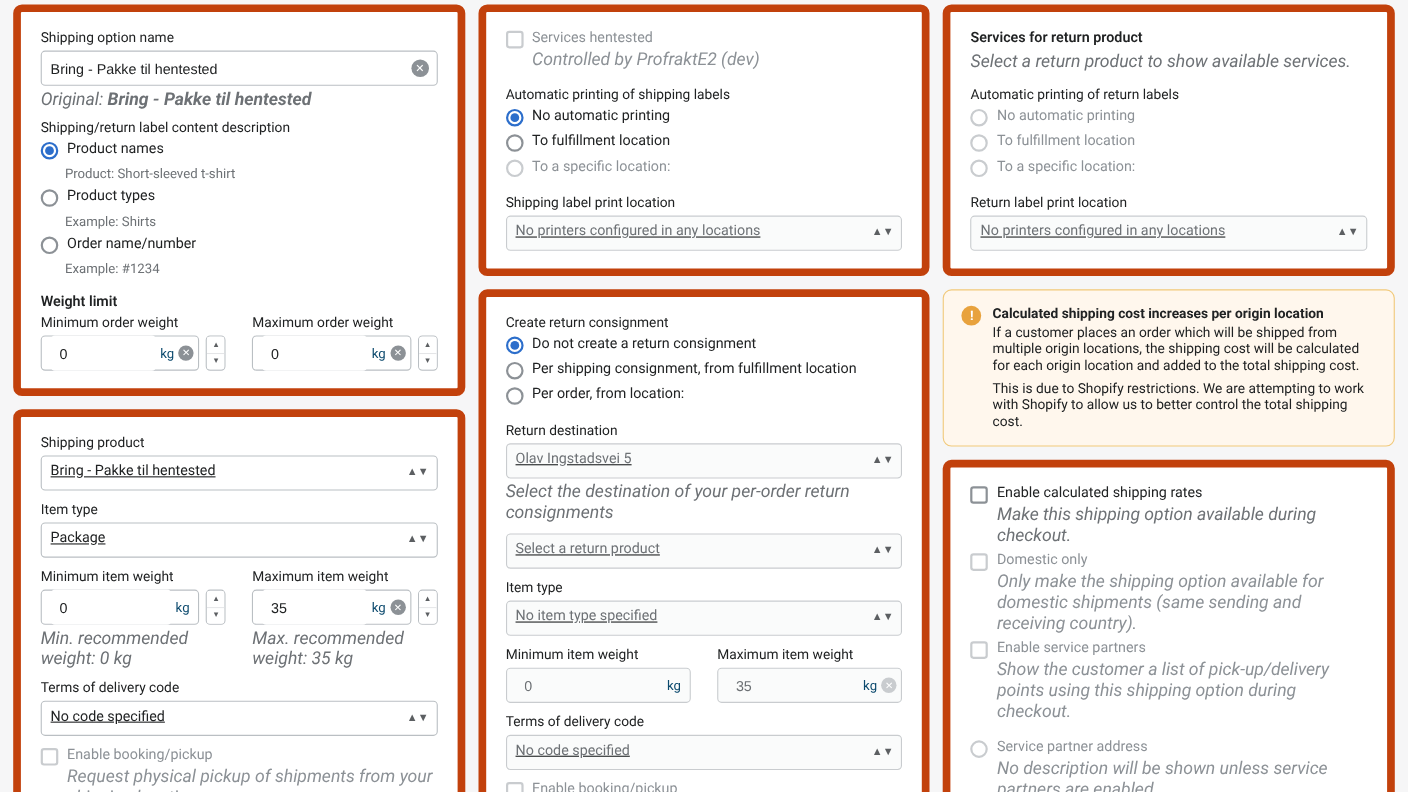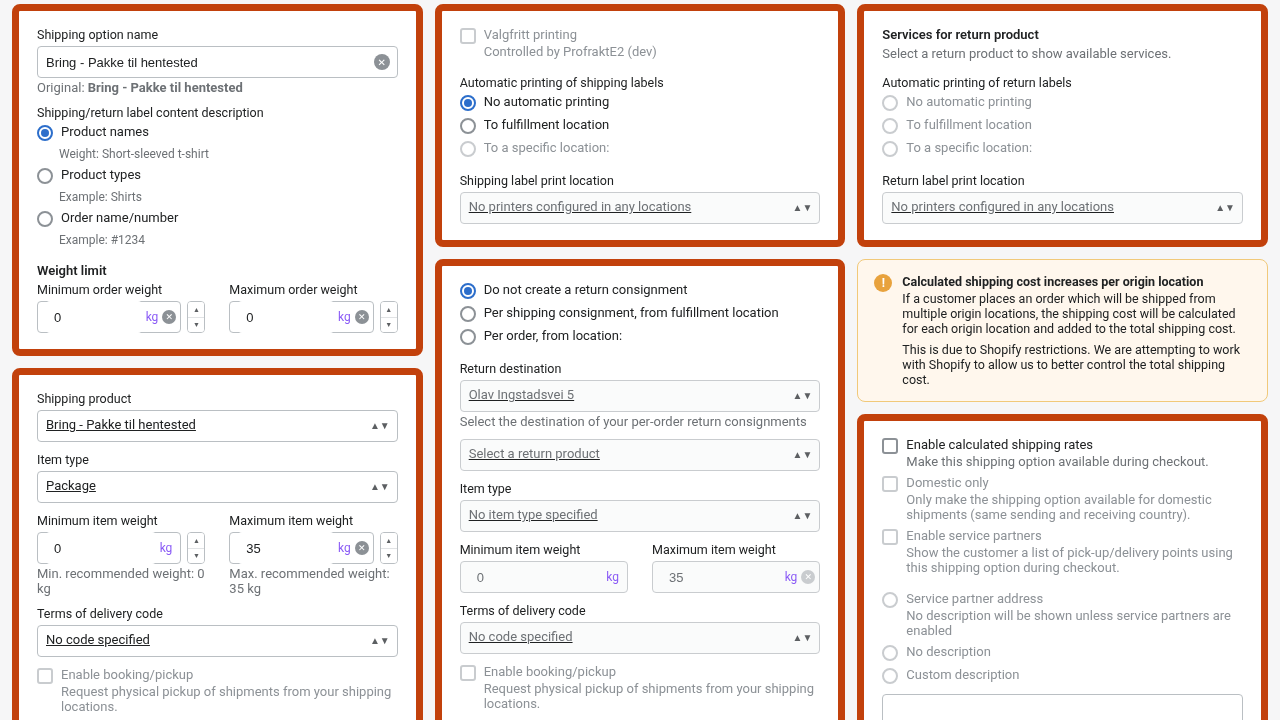--- a/index.html
+++ b/index.html
@@ -12,21 +12,21 @@
   }
   .columns { display: flex; gap: 12px; }
   .col { flex: 1; display: flex; flex-direction: column; gap: 12px; min-width: 0; }
   .card {
     background: #fff;
     border: 7px solid #c2410c;
     border-radius: 8px;
     padding: 16px 18px;
   }
   .label { font-size: 12.5px; color: #202223; margin-bottom: 4px; display: block; }
-  .sub { font-size: 13px; color: #6d7175; margin-top: 2px; }
+  .sub { font-size: 16px; color: #6d7175; margin-top: 2px; font-style: italic; }
   .example { font-size: 12px; color: #6d7175; margin-left: 22px; margin-bottom: 6px; }
   .sec-title { font-size: 13px; font-weight: 600; margin-bottom: 4px; }
   .input-wrap { position: relative; display: flex; align-items: center; }
   input[type=text], .select {
     width: 100%;
     border: 1px solid #babfc3;
     border-radius: 4px;
     padding: 6px 28px 6px 8px;
     font-size: 13px;
     color: #202223;
@@ -46,21 +46,21 @@
     display: flex; align-items: center; justify-content: center;
     color: #fff; font-size: 10px; cursor: pointer;
   }
   .num-wrap { display: flex; align-items: center; gap: 6px; }
   .num-input {
     flex: 1; border: 1px solid #babfc3; border-radius: 4px; height: 32px;
     display: flex; align-items: center; padding: 0 4px 0 8px; position: relative;
     background: #fff;
   }
   .num-input input { border: none; outline: none; width: 100%; font-size: 13px; }
-  .unit { font-size: 12px; color: #8b5cf6; padding: 0 4px; }
+  .unit { font-size: 12px; color: #0c4a6e; padding: 0 4px; }
   .num-clear {
     width: 14px; height: 14px; border-radius: 50%; background: #8c9196;
     display: flex; align-items: center; justify-content: center;
     color: #fff; font-size: 9px; cursor: pointer; flex-shrink: 0;
   }
   .stepper {
     display: flex; flex-direction: column; border: 1px solid #babfc3;
     border-radius: 4px; overflow: hidden; width: 18px; height: 32px;
   }
   .stepper button {
@@ -119,21 +119,21 @@
       <div class="sub">
         <span>Original: </span><b>Bring - Pakke til hentested</b>
       </div>
       <div class="spacer"></div>
 
       <label class="label">Shipping/return label content description</label>
       <div class="radio-row">
         <span class="radio checked"></span>
         <span>Product names</span>
       </div>
-      <div class="example">Weight: Short-sleeved t-shirt</div>
+      <div class="example">Product: Short-sleeved t-shirt</div>
       <div class="radio-row">
         <span class="radio"></span>
         <span>Product types</span>
       </div>
       <div class="example">Example: Shirts</div>
       <div class="radio-row">
         <span class="radio"></span>
         <span>Order name/number</span>
       </div>
       <div class="example">Example: #1234</div>
@@ -233,21 +233,21 @@
       <hr class="sep">
 
     </div>
   </div>
 
   <div class="col">
     <div class="card">
       <div class="check-row disabled-row">
         <span class="checkbox"></span>
         <div>
-          <div>Valgfritt printing</div>
+          <div>Services hentested</div>
           <div class="sub">Controlled by ProfraktE2 (dev)</div>
         </div>
       </div>
       <div class="spacer"></div>
       <label class="label">Automatic printing of shipping labels</label>
       <div class="radio-row">
         <span class="radio checked"></span>
         <span>No automatic printing</span>
       </div>
       <div class="radio-row">
@@ -260,20 +260,21 @@
       </div>
       <div class="spacer"></div>
       <label class="label">Shipping label print location</label>
       <div class="select-wrap">
         <div class="select muted-select">No printers configured in any locations</div>
         <span class="select-caret">▲▼</span>
       </div>
     </div>
 
     <div class="card">
+      <label class="label">Create return consignment</label>
       <div class="radio-row">
         <span class="radio checked"></span>
         <span>Do not create a return consignment</span>
       </div>
       <div class="radio-row">
         <span class="radio"></span>
         <span>Per shipping consignment, from fulfillment location</span>
       </div>
       <div class="radio-row">
         <span class="radio"></span>

